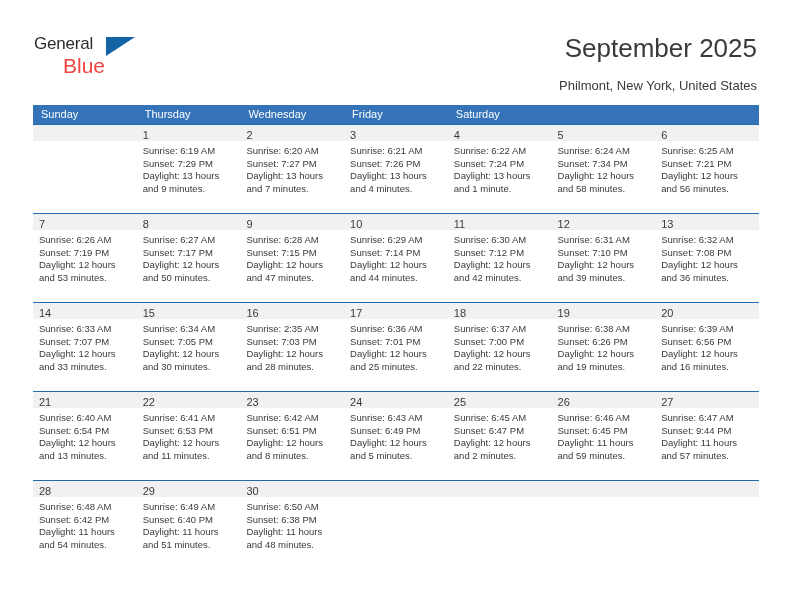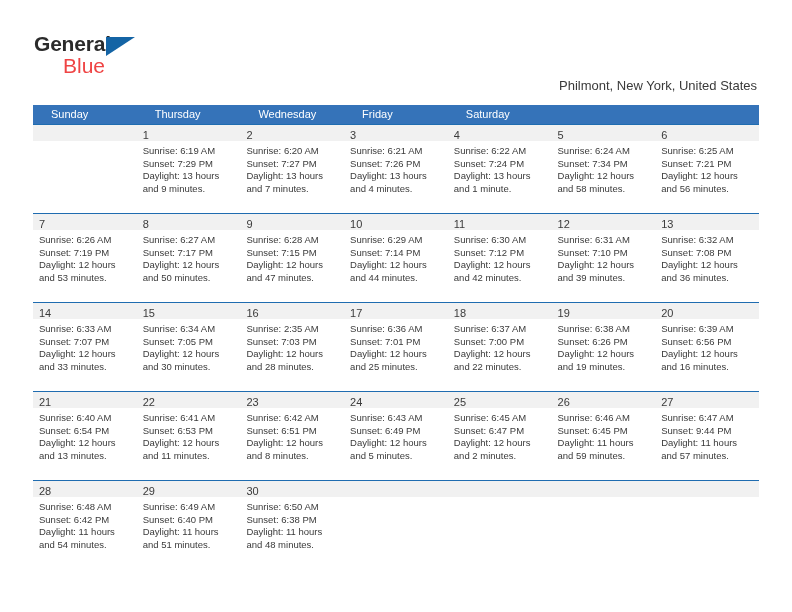--- a/index.html
+++ b/index.html
@@ -33,25 +33,24 @@
     position: absolute;
     left: 34px;
     top: 33px;
     width: 120px;
     height: 52px;
   }
   .logo-general {
     position: absolute;
     left: 0;
     top: 0;
-    font-size: 21px;
+    font-size: 17px;
     color: #2b2b2b;
     letter-spacing: -0.2px;
     line-height: 22px;
-    font-weight: bold;
   }
   .logo-triangle {
     position: absolute;
     left: 72px;
     top: 4px;
     width: 0;
     height: 0;
     border-left: 29px solid #1464a5;
     border-bottom: 19px solid transparent;
   }
@@ -95,21 +94,21 @@
   .weekday-row {
     display: flex;
     width: 726px;
     height: 19px;
     background: #3573b9;
   }
   .weekday {
     flex: 0 0 103.71px;
     width: 103.71px;
     box-sizing: border-box;
-    padding-left: 18px;
+    padding-left: 8px;
     font-size: 11px;
     line-height: 19px;
     color: #ffffff;
     white-space: nowrap;
     overflow: hidden;
   }
 
   .week-row {
     display: flex;
     width: 726px;
@@ -150,20 +149,21 @@
 <div class="page">
 
   <div class="header">
 
     <div class="logo">
       <span class="logo-general">General</span>
       <span class="logo-triangle"></span>
       <span class="logo-blue">Blue</span>
     </div>
 
+    <div class="title">September 2025</div>
     <div class="subtitle">Philmont, New York, United States</div>
 
   </div>
 
   <div class="calendar">
 
     <div class="weekday-row">
       <div class="weekday">Sunday</div>
       <div class="weekday">Thursday</div>
       <div class="weekday">Wednesday</div>

